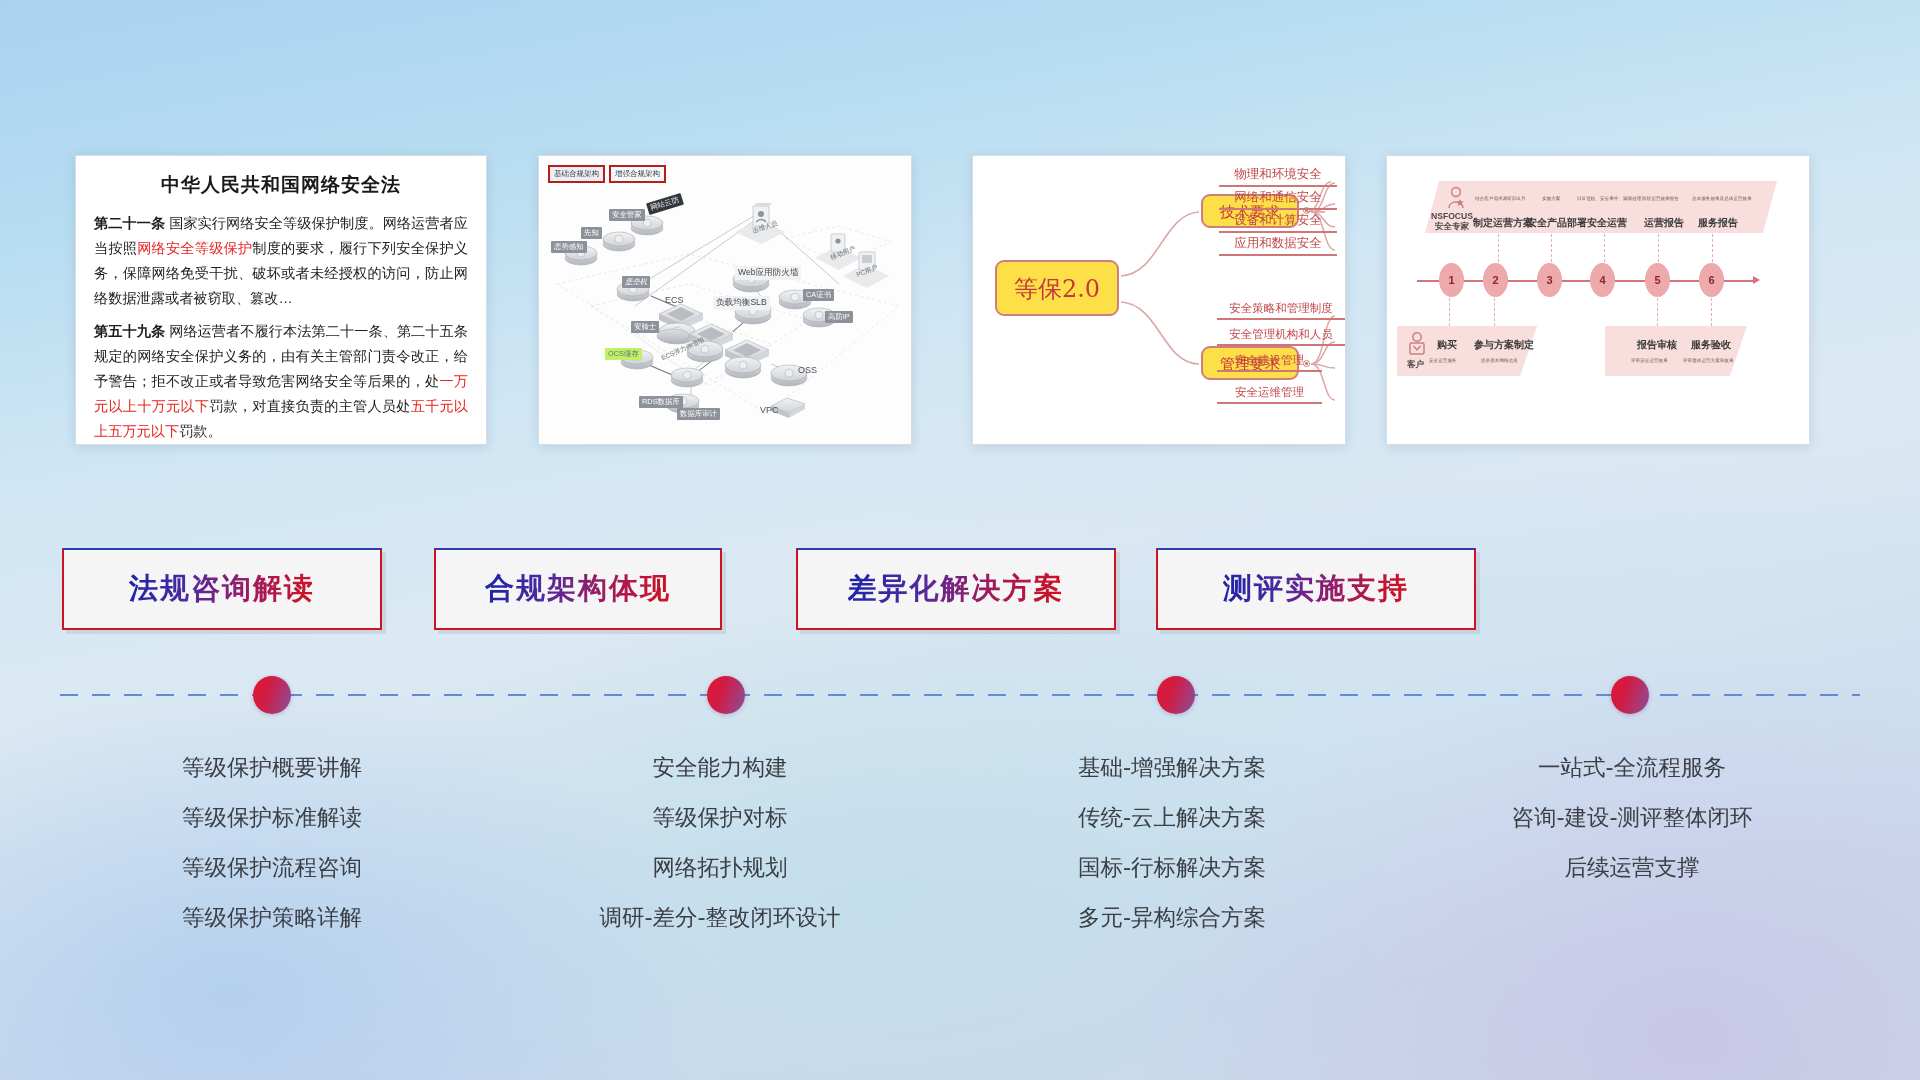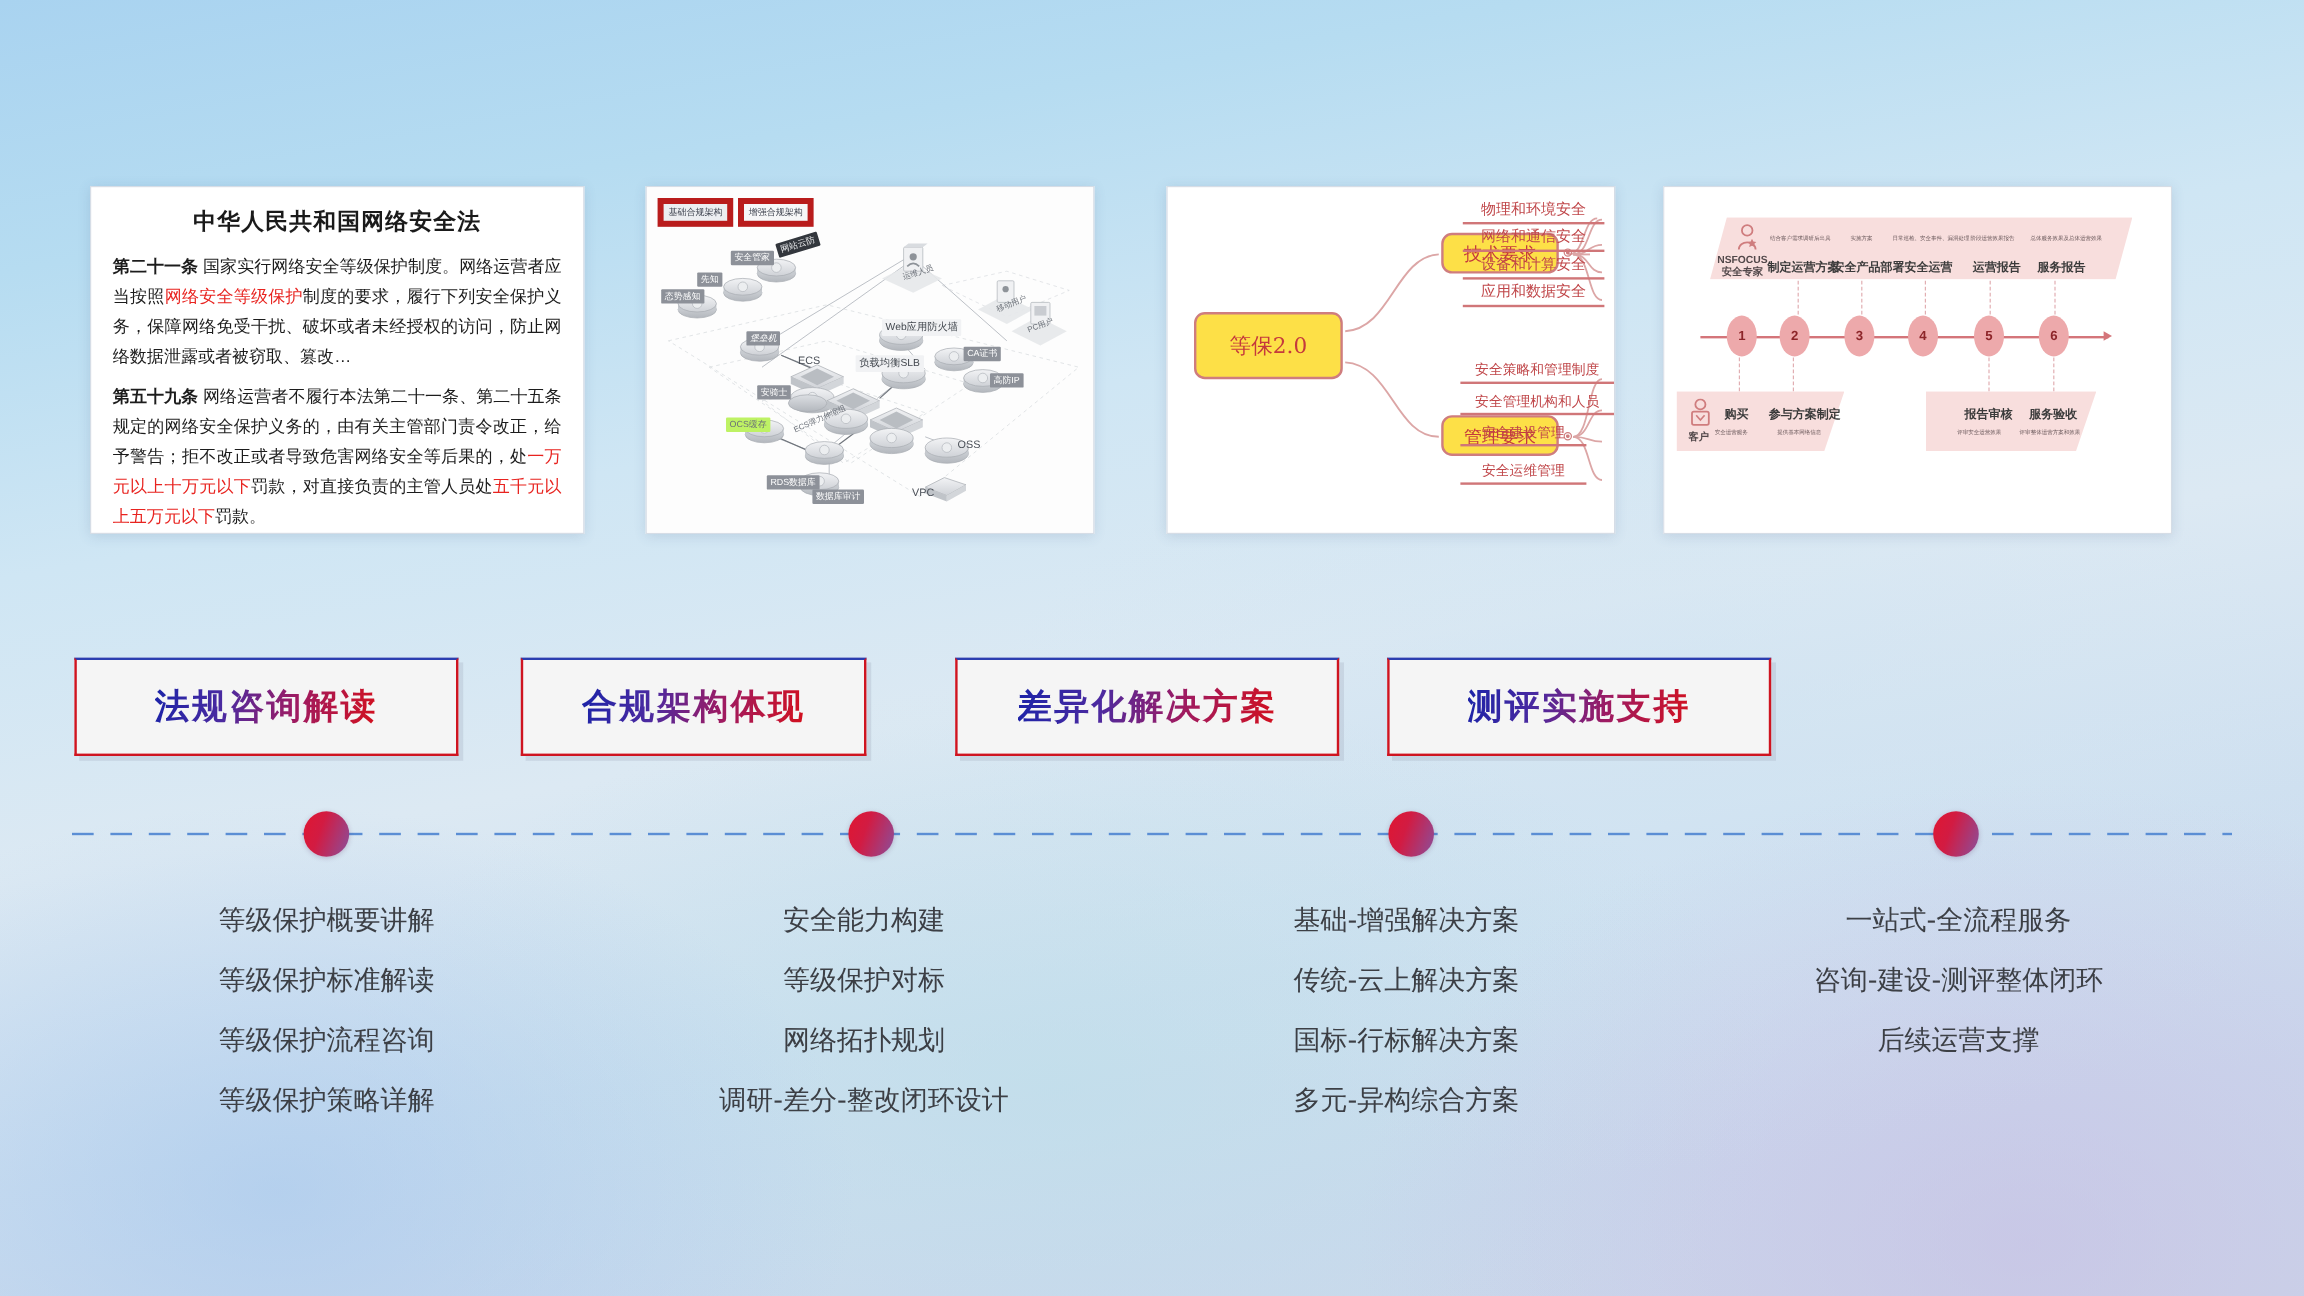--- a/index.html
+++ b/index.html
@@ -40,40 +40,40 @@
   .law-p { font-size:14.2px; line-height:25px; color:#1c1c1c; text-align:justify; }
   .law-p + .law-p { margin-top:8px; }
   .law-b { font-weight:bold; }
   .law-red { color:#e8231f; }
 
   
   .arch { position:absolute; inset:0; background:#fdfdfd; }
   .arch-tabs { position:absolute; left:9px; top:9px; display:flex; gap:4px; }
   .arch-tab {
     font-size:7.5px; color:#3f4450; background:#eceef1;
-    padding:2px 4px; white-space:nowrap; border:5px solid #b91c1c;
+    padding:2px 4px; white-space:nowrap; border:2px solid #b91c1c;
   }
   .arch-tab.sel { background:#f6f7f8; }
   .arch-svg { position:absolute; left:0; top:0; }
   .n-lab {
     position:absolute; font-size:7.4px; color:#41454e; background:#f0f1f3;
     padding:1px 3px; white-space:nowrap; border-radius:1px;
   }
   .n-lab.dark { background:#8d9199; color:#fff; }
   .n-lab.plain { background:transparent; color:#6b7078; }
   .n-lab.black { background:#33373d; color:#e9eaec; }
 
   
   .mind { position:absolute; inset:0; }
   .mind-node {
     position:absolute; border:2.2px solid #cf7d7e; border-radius:9px;
     background:#fde047; color:#c5393c; text-align:center;
     font-family:"DejaVu Serif","Liberation Serif",serif;
   }
-  .mind-root { left:22px; top:104px; width:124px; height:56px; line-height:54px; font-size:18px; }
+  .mind-root { left:22px; top:104px; width:124px; height:56px; line-height:54px; font-size:24px; }
   .mind-b1 { left:228px; top:38px;  width:98px; height:34px; line-height:32px; font-size:15px; }
   .mind-b2 { left:228px; top:190px; width:98px; height:34px; line-height:32px; font-size:15px; }
   .mind-leaf {
     position:absolute; color:#c0474a; font-size:12.5px; white-space:nowrap;
     padding-bottom:2px; border-bottom:2.2px solid #d07678; text-align:center;
     font-family:"DejaVu Serif","Liberation Serif",serif;
   }
   .mind-dot { position:absolute; width:7px; height:7px; border:1.4px solid #cf7d7e; border-radius:50%; }
   .mind-dot::after { content:""; position:absolute; left:1.4px; top:1.4px; width:2.4px; height:2.4px; background:#cf7d7e; border-radius:50%; }
 

